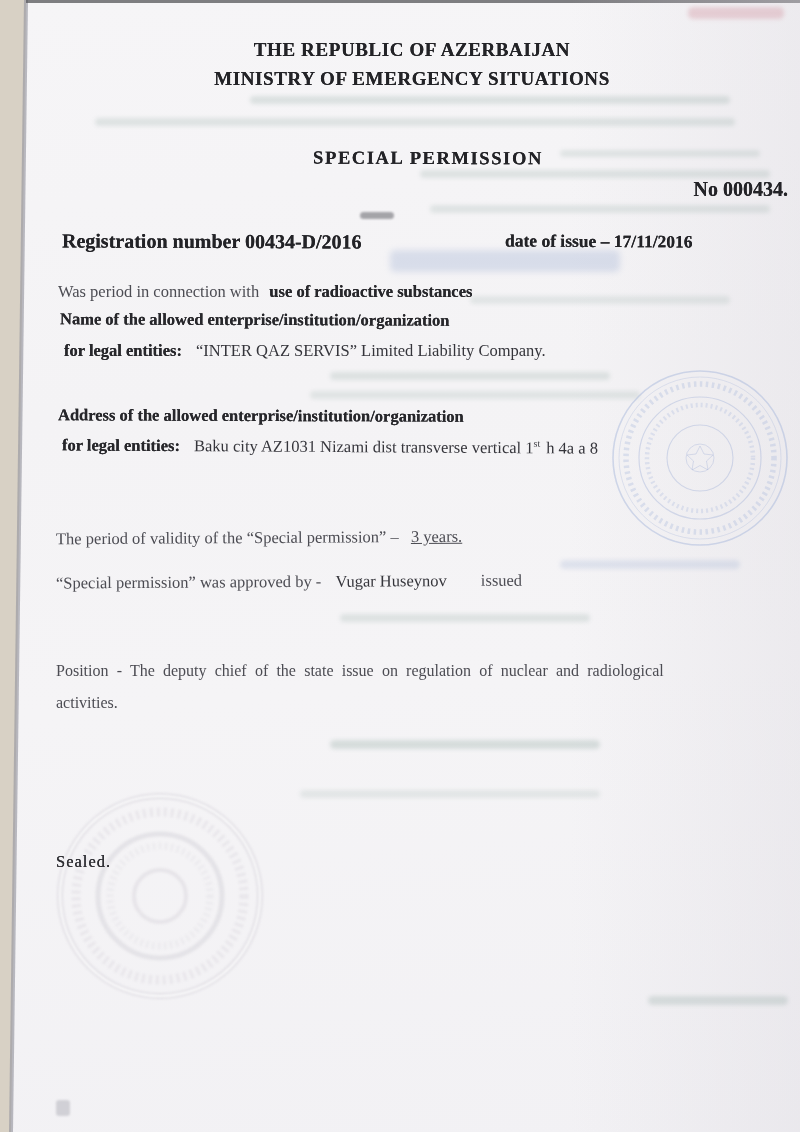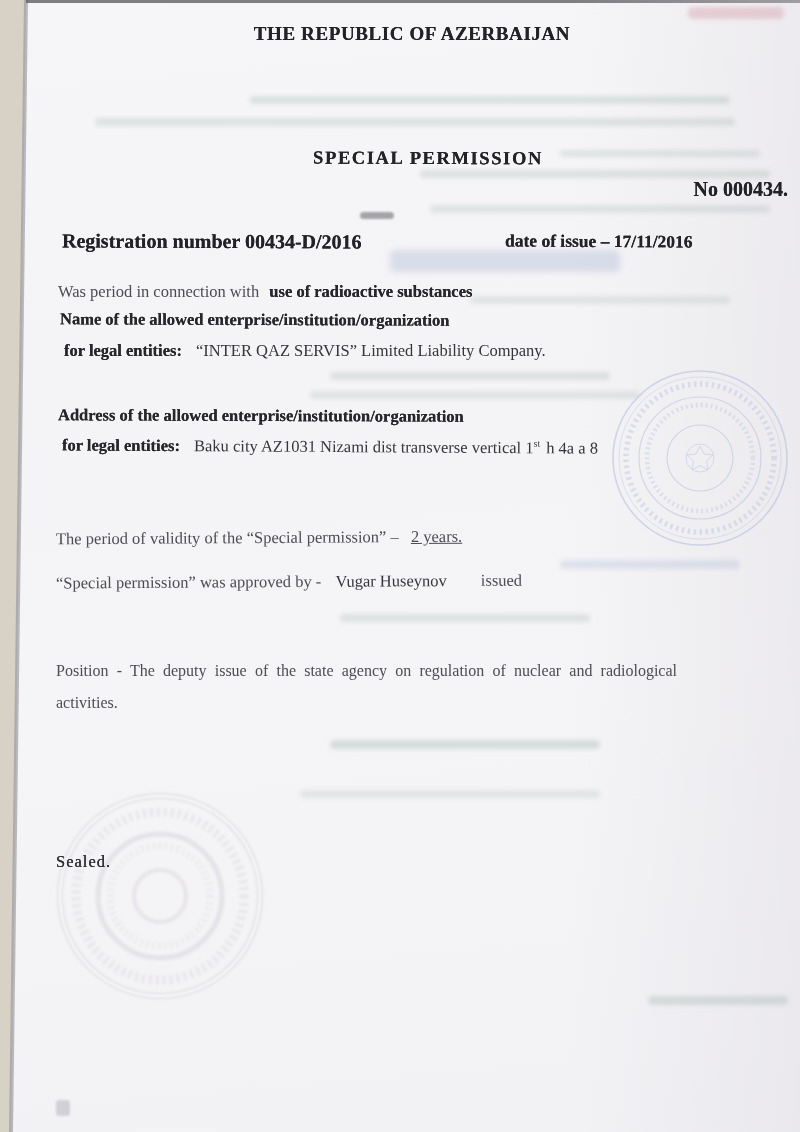--- a/index.html
+++ b/index.html
@@ -87,22 +87,23 @@
     <g fill="none">
       <circle cx="118" cy="108" r="100" stroke="#e1dfe4" stroke-width="6" opacity=".9"></circle>
       <circle cx="118" cy="108" r="100" stroke="#ffffff" stroke-width="2" opacity=".9"></circle>
       <circle cx="118" cy="108" r="84" stroke="#e6e4e9" stroke-width="9" stroke-dasharray="3 4" opacity=".8"></circle>
       <circle cx="118" cy="108" r="62" stroke="#e2e0e5" stroke-width="5" opacity=".85"></circle>
       <circle cx="118" cy="108" r="50" stroke="#eae8ec" stroke-width="7" stroke-dasharray="2.5 3.5" opacity=".8"></circle>
       <circle cx="118" cy="108" r="26" stroke="#e3e1e6" stroke-width="4" opacity=".8"></circle>
     </g>
   </svg>
 
-  <div class="line center hdr" style="top:19px;line-height:29px;margin-left:24px;">
+  <div class="line center hdr" style="top:35px;line-height:29px;margin-left:24px;">
     <div>THE REPUBLIC OF AZERBAIJAN</div>
+    <div>MINISTRY OF EMERGENCY SITUATIONS</div>
   </div>
 
   <div class="line center title tilt-c" style="top:148px;transform:translateX(28px) rotate(.2deg);">SPECIAL PERMISSION</div>
   <div class="line num" style="top:178px;right:12px;">No 000434.</div>
 
   <div class="line num tilt-c" style="top:230px;left:62px;font-size:20px;">Registration number 00434-D/2016</div>
   <div class="line num tilt-a" style="top:231px;left:505px;font-size:17.5px;">date of issue – 17/11/2016</div>
 
   <div class="line body16" style="top:282px;left:58px;">
     <span class="soft">Was period in connection with</span>
@@ -116,27 +117,27 @@
   </div>
 
   <div class="line body16 bold tilt-c" style="top:406px;left:58px;">Address  of the allowed enterprise/institution/organization</div>
   <div class="line body16 tilt-a" style="top:437px;left:62px;">
     <span class="bold">for legal entities:</span>
     <span class="val gap10"><span>Baku city AZ1031 Nizami dist transverse vertical 1</span><sup class="sup">st</sup><span class="gap6">h 4a a 8</span></span>
   </div>
 
   <div class="line body16 soft tilt-b" style="top:528px;left:56px;">
     <span>The period of validity of the “Special permission” –</span>
-    <span class="underl gap8">2 years.</span>
+    <span class="underl gap8">3 years.</span>
   </div>
 
   <div class="line body16 soft tilt-b" style="top:572px;left:56px;">
     <span>“Special permission” was approved by -</span>
     <span class="val gap10">Vugar Huseynov</span>
     <span class="gap30">issued</span>
   </div>
 
-  <div class="line soft just" style="top:662px;left:56px;font-size:16px;">Position -   The deputy issue of the state agency on regulation of nuclear and radiological</div>
+  <div class="line soft just" style="top:662px;left:56px;font-size:16px;">Position -   The deputy chief of the state issue on regulation of nuclear and radiological</div>
   <div class="line soft" style="top:694px;left:56px;font-size:16px;">activities.</div>
 
   <div class="line body16" style="top:852px;left:56px;letter-spacing:1px;color:#2e2e33;text-shadow:0 0 .3px #2e2e33;">Sealed.</div>
 
 </div>
 
 </body></html>

